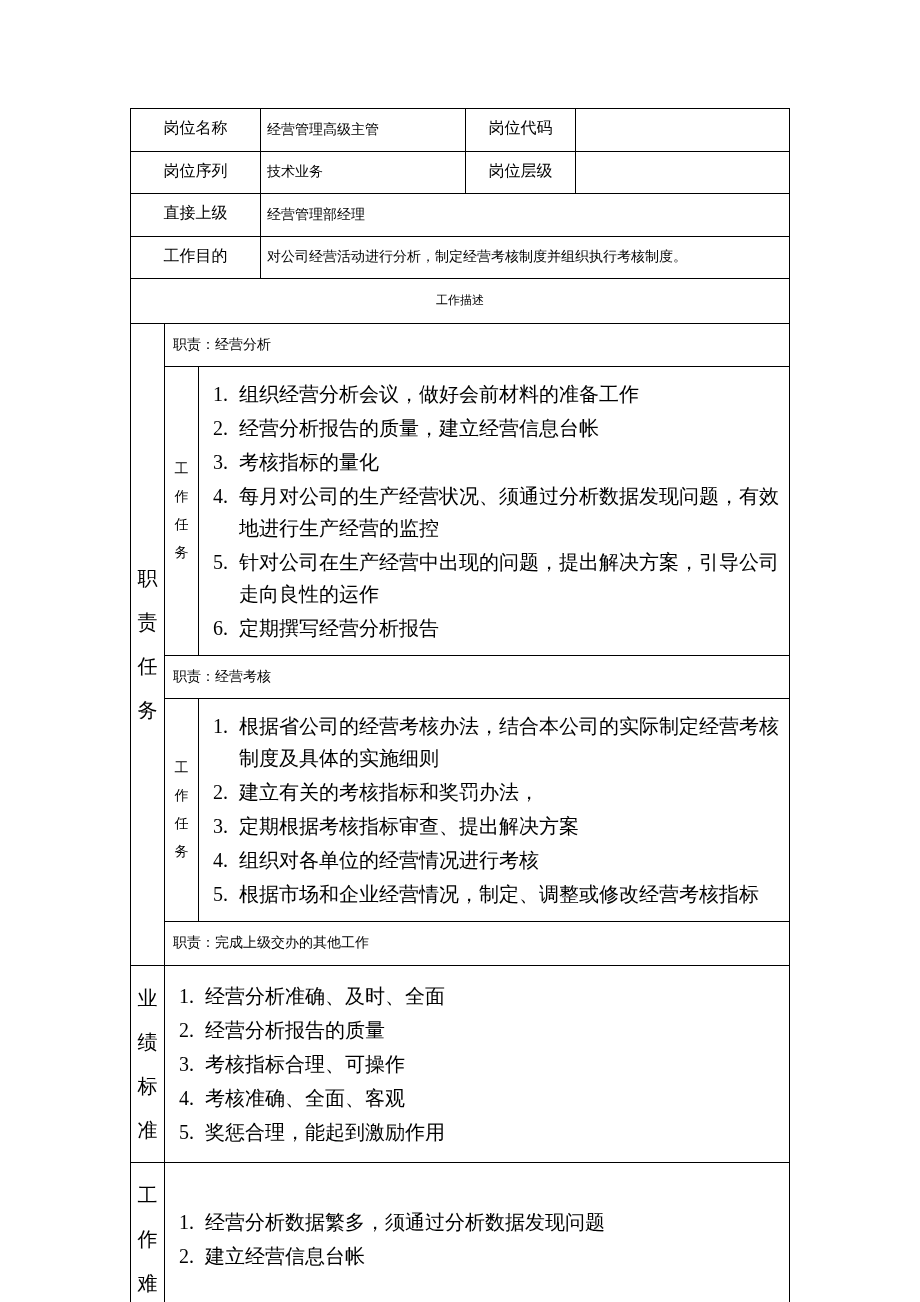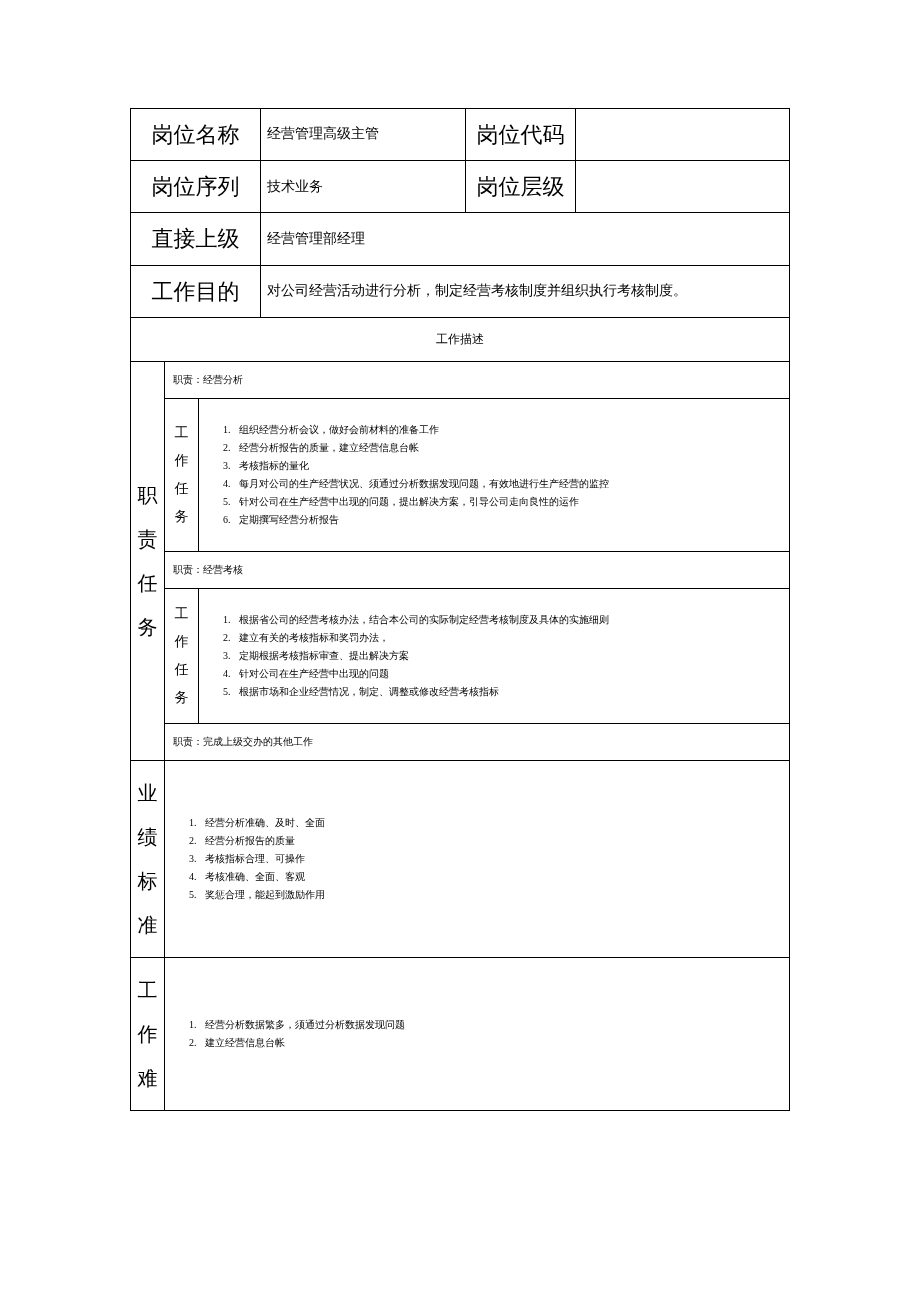--- a/index.html
+++ b/index.html
@@ -20,52 +20,52 @@
     width: 100%;
     table-layout: fixed;
   }
   td {
     border: 1px solid #000;
     padding: 8px 6px;
     vertical-align: middle;
     word-break: break-all;
   }
   .hdr {
-    font-size: 22px;
+    font-size: 16px;
     text-align: center;
-    font-family: Liberation Sans, sans-serif;
+    font-family: Liberation Mono, monospace;
   }
   .sm { font-size: 14px; margin-top: 40px; }
   .section-title {
     font-size: 12px;
     text-align: center;
     padding: 12px 4px;
   }
   .vlabel {
     font-size: 20px;
     text-align: center;
     line-height: 2.2;
     padding: 10px 2px;
   }
   .sublabel {
     font-size: 14px;
     text-align: center;
     line-height: 2;
     padding: 6px 2px;
   }
   ol.num {
-    margin: 14px 0;
+    margin: 2px 0;
     padding-left: 28px;
-    font-size: 10px;
+    font-size: 20px;
   }
   ol.num li {
     padding: 1px 0 1px 6px;
   }
   .duty {
-    font-size: 10px;
+    font-size: 14px;
     padding: 10px 8px;
     font-family: Liberation Serif, serif;
   }
 </style>
 </head>
 <body>
 <div class="page">
 
 <table>
   <colgroup>
@@ -126,21 +126,21 @@
   <tr>
     <td class="duty" colspan="5">职责：经营考核</td>
   </tr>
   <tr>
     <td class="sublabel"><span>工<br>作<br>任<br>务</span></td>
     <td colspan="4">
       <ol class="num">
               <li>根据省公司的经营考核办法，结合本公司的实际制定经营考核制度及具体的实施细则</li>
               <li>建立有关的考核指标和奖罚办法，</li>
               <li>定期根据考核指标审查、提出解决方案</li>
-              <li>针对公司在生产经营中出现的问题</li>
+              <li>组织对各单位的经营情况进行考核</li>
               <li>根据市场和企业经营情况，制定、调整或修改经营考核指标</li>
             </ol>
     </td>
   </tr>
   <tr>
     <td class="duty" colspan="5">职责：完成上级交办的其他工作</td>
   </tr>
 
   <tr>
     <td class="vlabel"><span>业<br>绩<br>标<br>准</span></td>

